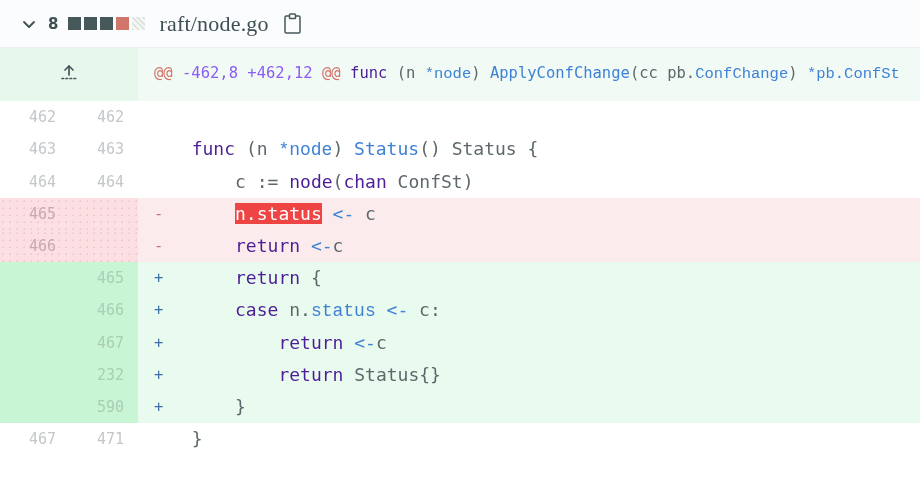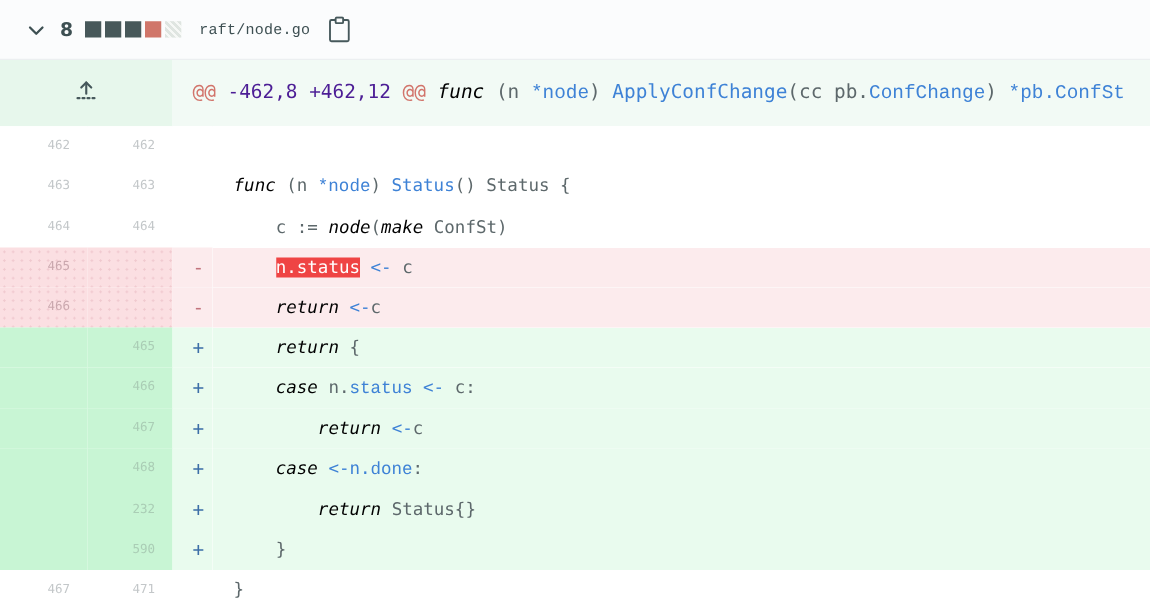--- a/index.html
+++ b/index.html
@@ -22,47 +22,47 @@
     color:#3d4f52;flex:0 0 auto;
   }
   .chev svg{display:block;}
   .fcount{
     font-family:"DejaVu Sans","Liberation Sans",sans-serif;
     font-weight:bold;font-size:15px;color:#3d4f52;margin:0 10px 0 8px;
   }
   .statbar{display:flex;gap:3px;align-items:center;margin-right:14px;}
   .sq{width:13px;height:13px;display:block;}
   .fname{
-    font-size:12px;color:#3d4f52;letter-spacing:.2px;
-    font-family:Liberation Mono, monospace;
+    font-size:22px;color:#3d4f52;letter-spacing:.2px;
+    font-family:Liberation Serif, serif;
   }
   .copy-ic{margin-left:14px;display:flex;align-items:center;color:#46585b;}
   .copy-ic svg{display:block;}
 
   
   .diff-table{width:100%;border-collapse:collapse;table-layout:fixed;}
   .diff-table tr{height:32px;}
   .c-old{width:70px;}
   .c-new{width:68px;}
   .c-mark{width:32px;}
   td{padding:0;vertical-align:middle;font-size:15.5px;line-height:32px;}
 
   .ln{
-    text-align:right;color:#c3c7c9;font-size:10px;
+    text-align:right;color:#c3c7c9;font-size:15px;
     font-family:"DejaVu Sans Mono","Liberation Mono",monospace;
     padding-right:14px;user-select:none;
   }
   .mark{
     text-align:left;padding-left:16px;user-select:none;
     font-family:"DejaVu Sans Mono","Liberation Mono",monospace;
   }
   .code{
     white-space:pre;overflow:hidden;
     font-family:"DejaVu Sans Mono","Liberation Mono",monospace;
-    font-size:14px;color:#4b5457;padding-right:4px;
+    font-size:18px;color:#4b5457;padding-right:4px;
   }
 
   
   tr.hunk{height:47px;}
   tr.hunk td{line-height:47px;}
   td.hunk-gutter{
     background:#e7f7ec;text-align:center;color:#46585b;
   }
   td.hunk-gutter .exp{display:inline-flex;align-items:center;justify-content:center;height:47px;}
   td.hunk-code{background:#f2faf5;color:#8f9a9d;padding-left:16px;}
@@ -80,28 +80,28 @@
   tr.add td.ln{color:#aacdb5;}
   tr.del td.ln{color:#caa8ae;}
 
   
   tr.del td.ln{
     background-image:radial-gradient(#f0c9cf 1px, transparent 1px);
     background-size:7px 7px;
   }
 
   
-  .kw{color:#000000;font-style:italic;}
+  .kw{color:#4c1d95;}
   .id{color:#3e82d6;font-family:Liberation Mono, monospace;}
   .op{color:#3e82d6;}
   .pl{color:#5d686b;}
   .fn{color:#3e82d6;text-align:right;}
   .sel{background:#ef4444;color:#ffffff;}
   .at{color:#d2746b;}
-  .dim{color:#4c1d95;}
+  .dim{color:#8b5cf6;}
 </style>
 </head>
 <body>
 
 <div class="diff-wrap">
 
   <div class="file-header">
     <span class="chev">
       <svg width="18" height="18" viewBox="0 0 18 18" fill="none" stroke="currentColor" stroke-width="1.8" stroke-linecap="round" stroke-linejoin="round">
         <polyline points="4,7 9,12 14,7"></polyline>
@@ -157,21 +157,21 @@
         <tr class="ctx">
           <td class="ln">463</td>
           <td class="ln">463</td>
           <td class="mark"></td>
           <td class="code"><span class="pl">  </span><span class="kw">func</span><span class="pl"> (n </span><span class="id">*node</span><span class="pl">) </span><span class="fn">Status</span><span class="pl">() Status {</span></td>
         </tr>
         <tr class="ctx">
           <td class="ln">464</td>
           <td class="ln">464</td>
           <td class="mark"></td>
-          <td class="code"><span class="pl">      c := </span><span class="kw">node</span><span class="pl">(</span><span class="kw">make</span><span class="pl"> ConfSt)</span></td>
+          <td class="code"><span class="pl">      c := </span><span class="kw">node</span><span class="pl">(</span><span class="kw">chan</span><span class="pl"> ConfSt)</span></td>
         </tr>
         <tr class="del">
           <td class="ln">465</td>
           <td class="ln"></td>
           <td class="mark">-</td>
           <td class="code"><span class="pl">      </span><span class="sel">n.status</span><span class="pl"> </span><span class="op">&lt;-</span><span class="pl"> c</span></td>
         </tr>
         <tr class="del">
           <td class="ln">466</td>
           <td class="ln"></td>
@@ -188,26 +188,20 @@
           <td class="ln"></td>
           <td class="ln">466</td>
           <td class="mark">+</td>
           <td class="code"><span class="pl">      </span><span class="kw">case</span><span class="pl"> n.</span><span class="id">status</span><span class="pl"> </span><span class="op">&lt;-</span><span class="pl"> c:</span></td>
         </tr>
         <tr class="add">
           <td class="ln"></td>
           <td class="ln">467</td>
           <td class="mark">+</td>
           <td class="code"><span class="pl">          </span><span class="kw">return</span><span class="pl"> </span><span class="op">&lt;-</span><span class="pl">c</span></td>
-        </tr>
-        <tr class="add">
-          <td class="ln"></td>
-          <td class="ln">468</td>
-          <td class="mark">+</td>
-          <td class="code"><span class="pl">      </span><span class="kw">case</span><span class="pl"> </span><span class="op">&lt;-n.</span><span class="id">done</span><span class="pl">:</span></td>
         </tr>
         <tr class="add">
           <td class="ln"></td>
           <td class="ln">232</td>
           <td class="mark">+</td>
           <td class="code"><span class="pl">          </span><span class="kw">return</span><span class="pl"> Status{}</span></td>
         </tr>
         <tr class="add">
           <td class="ln"></td>
           <td class="ln">590</td>

